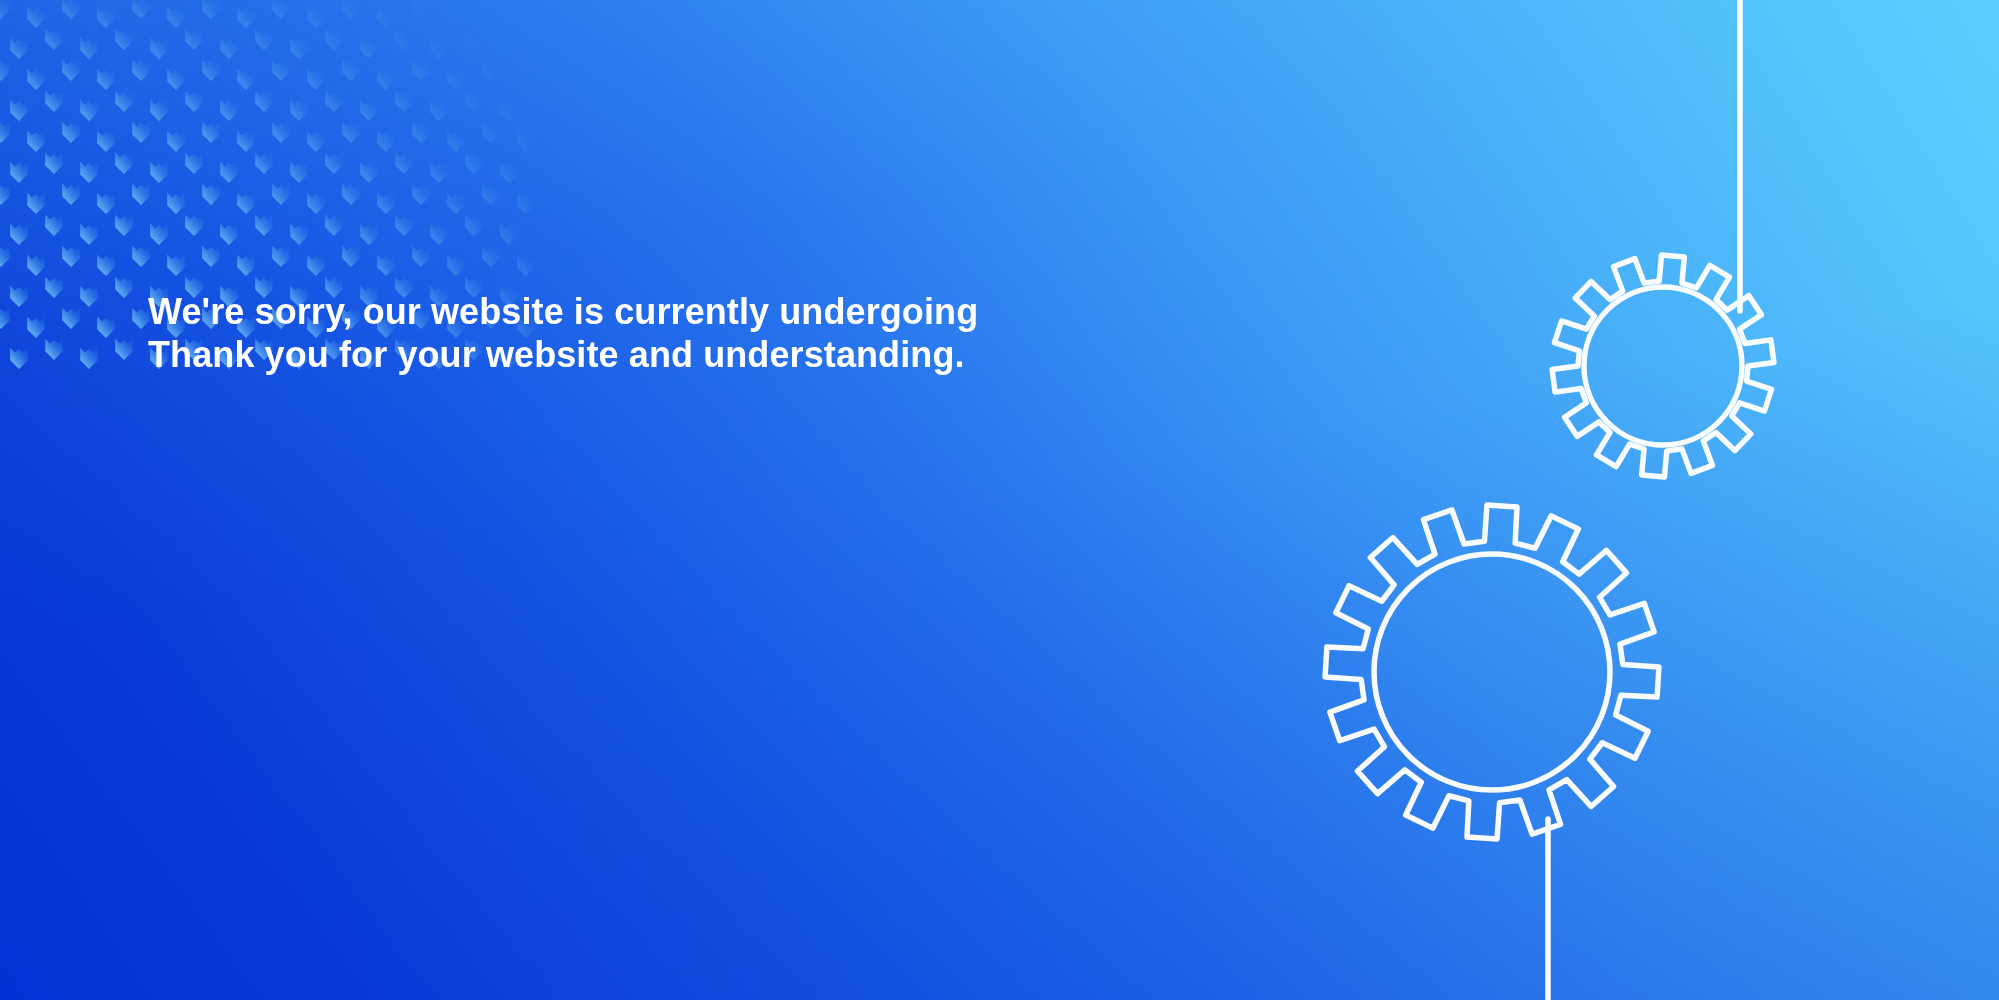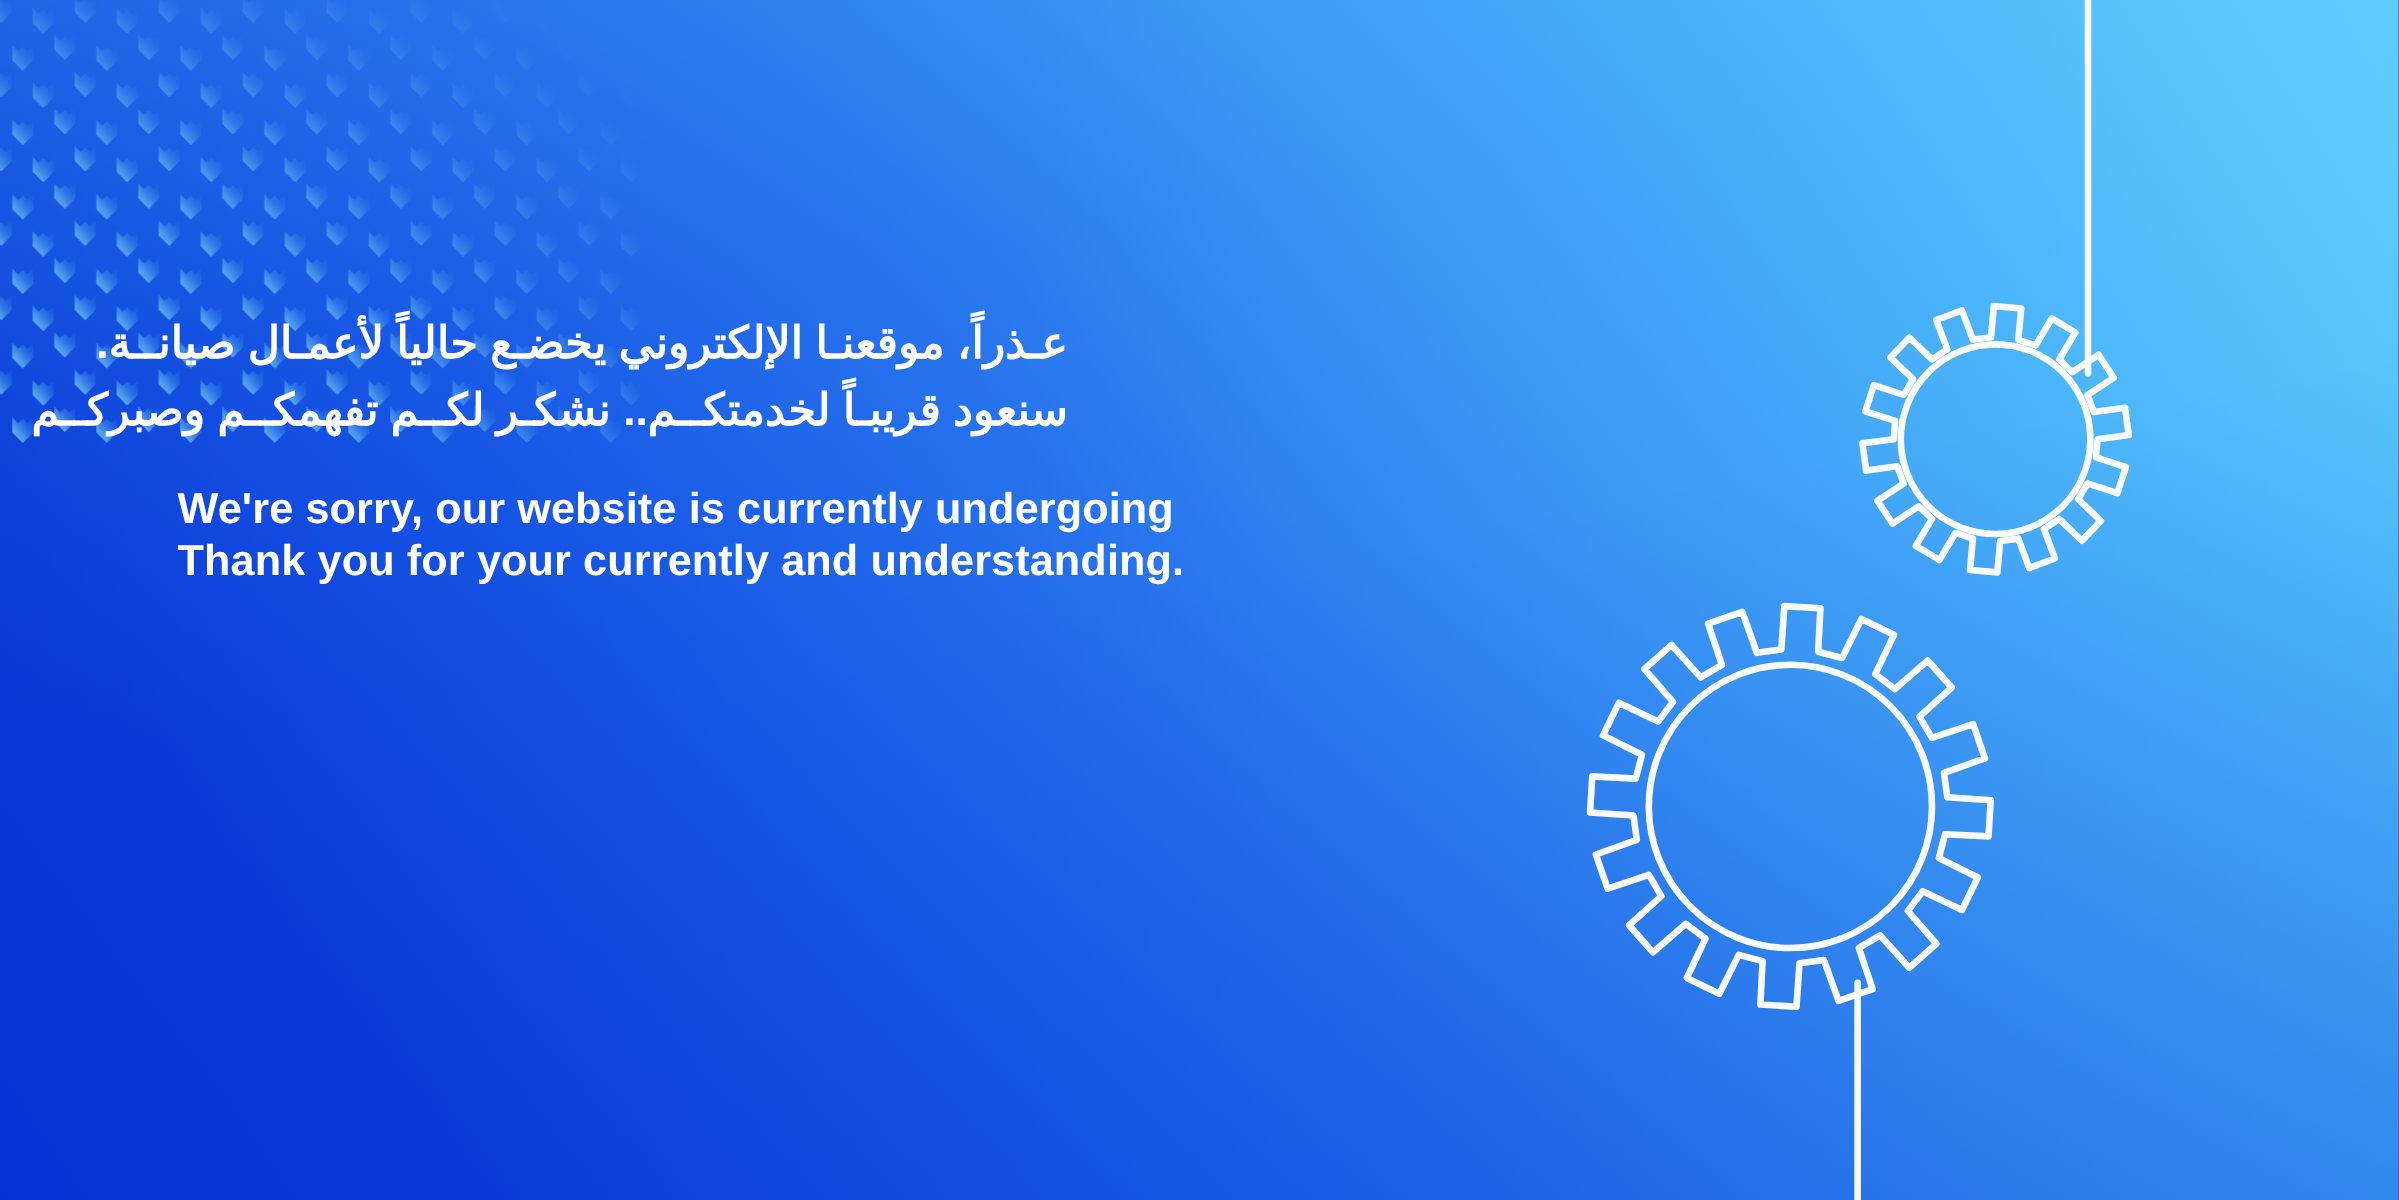--- a/index.html
+++ b/index.html
@@ -351,25 +351,21 @@
         <path id="gear-large" d="M1486.94 505.08L1517.01 506.88L1515.17 543.07L1535.06 548.28L1551.20 515.85L1578.29 529.02L1562.75 561.75L1579.12 574.17L1606.45 550.39L1626.44 572.93L1599.55 597.21L1609.93 614.96L1644.28 603.44L1654.12 631.92L1619.99 644.07L1622.78 664.43L1658.92 666.94L1657.12 697.01L1620.93 695.17L1615.72 715.06L1648.15 731.20L1634.98 758.29L1602.25 742.75L1589.83 759.12L1613.61 786.45L1591.07 806.44L1566.79 779.55L1549.04 789.93L1560.56 824.28L1532.08 834.12L1519.93 799.99L1499.57 802.78L1497.06 838.92L1466.99 837.12L1468.83 800.93L1448.94 795.72L1432.80 828.15L1405.71 814.98L1421.25 782.25L1404.88 769.83L1377.55 793.61L1357.56 771.07L1384.45 746.79L1374.07 729.04L1339.72 740.56L1329.88 712.08L1364.01 699.93L1361.22 679.57L1325.08 677.06L1326.88 646.99L1363.07 648.83L1368.28 628.94L1335.85 612.80L1349.02 585.71L1381.75 601.25L1394.17 584.88L1370.39 557.55L1392.93 537.56L1417.21 564.45L1434.96 554.07L1423.44 519.72L1451.92 509.88L1464.07 544.01L1484.43 541.22Z"></path>
         <circle id="gear-large-inner" cx="1492" cy="672" r="118"></circle>
 
         <path id="shaft-down" d="M1548 819 L1548 1000"></path>
       </g>
     </svg>
   </div>
 
   <div class="content">
 
-    <div class="arabic-block">
-      <span class="arabic-line">عـذراً، موقعنـا الإلكتروني يخضـع حالياً لأعمـال صيانــة.</span>
-      <span class="arabic-line">سنعود قريبـاً لخدمتكــم.. نشكـر لكــم تفهمكــم وصبركــم</span>
-    </div>
 
     <div class="english-block">
       <span class="english-line">We're sorry, our website is currently undergoing</span>
-      <span class="english-line">Thank you for your currently and understanding.</span>
+      <span class="english-line">Thank you for your website and understanding.</span>
     </div>
 
   </div>
 
 </div>
 
 </body></html>

